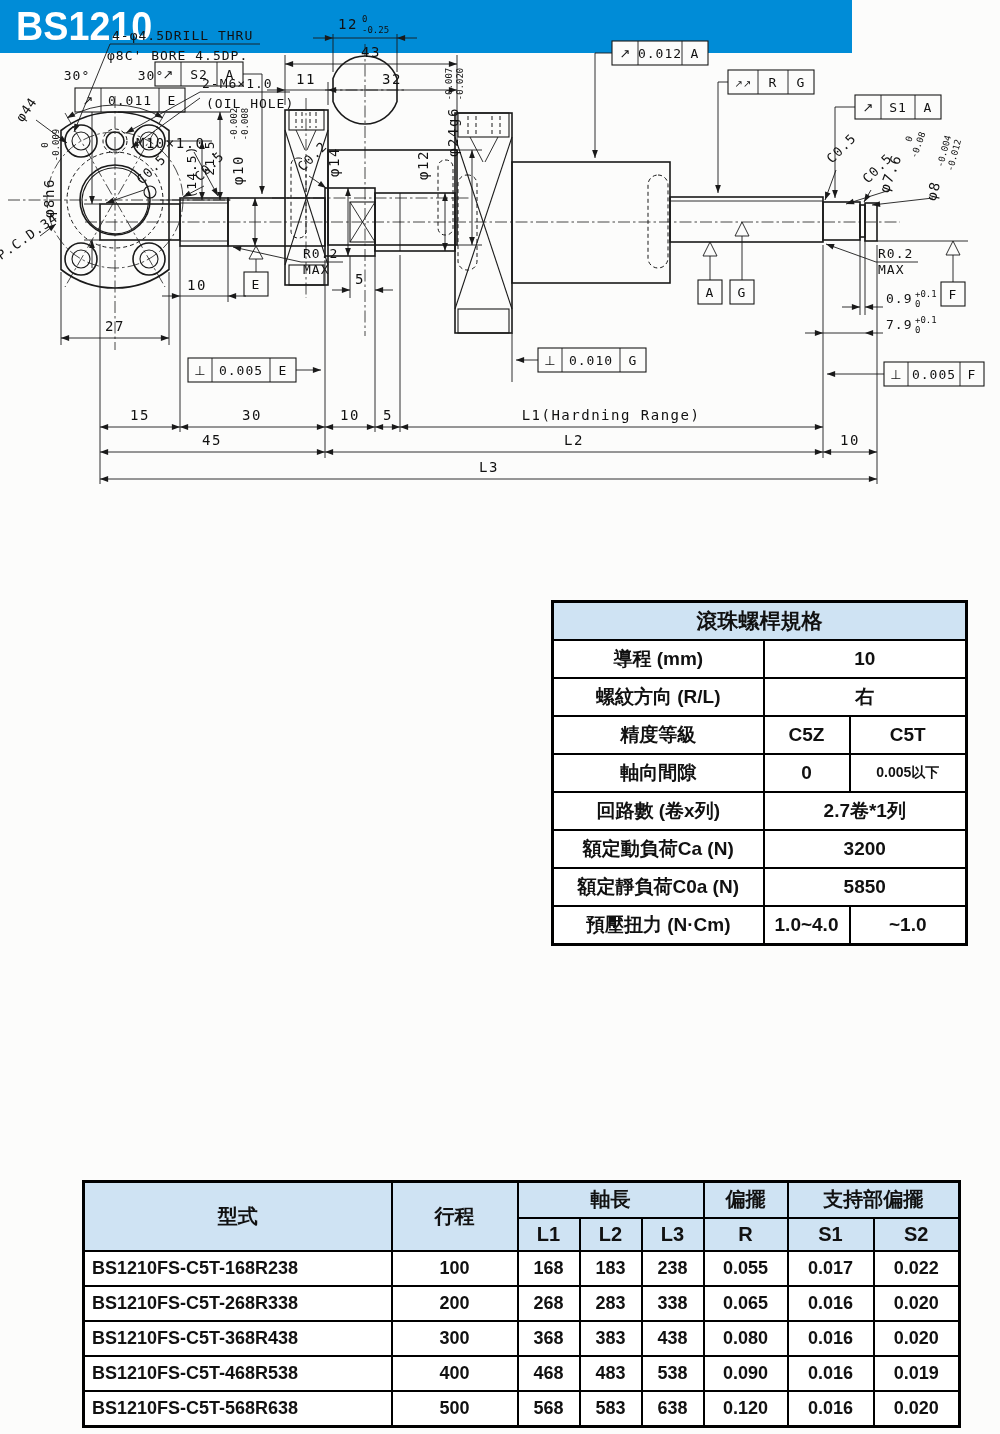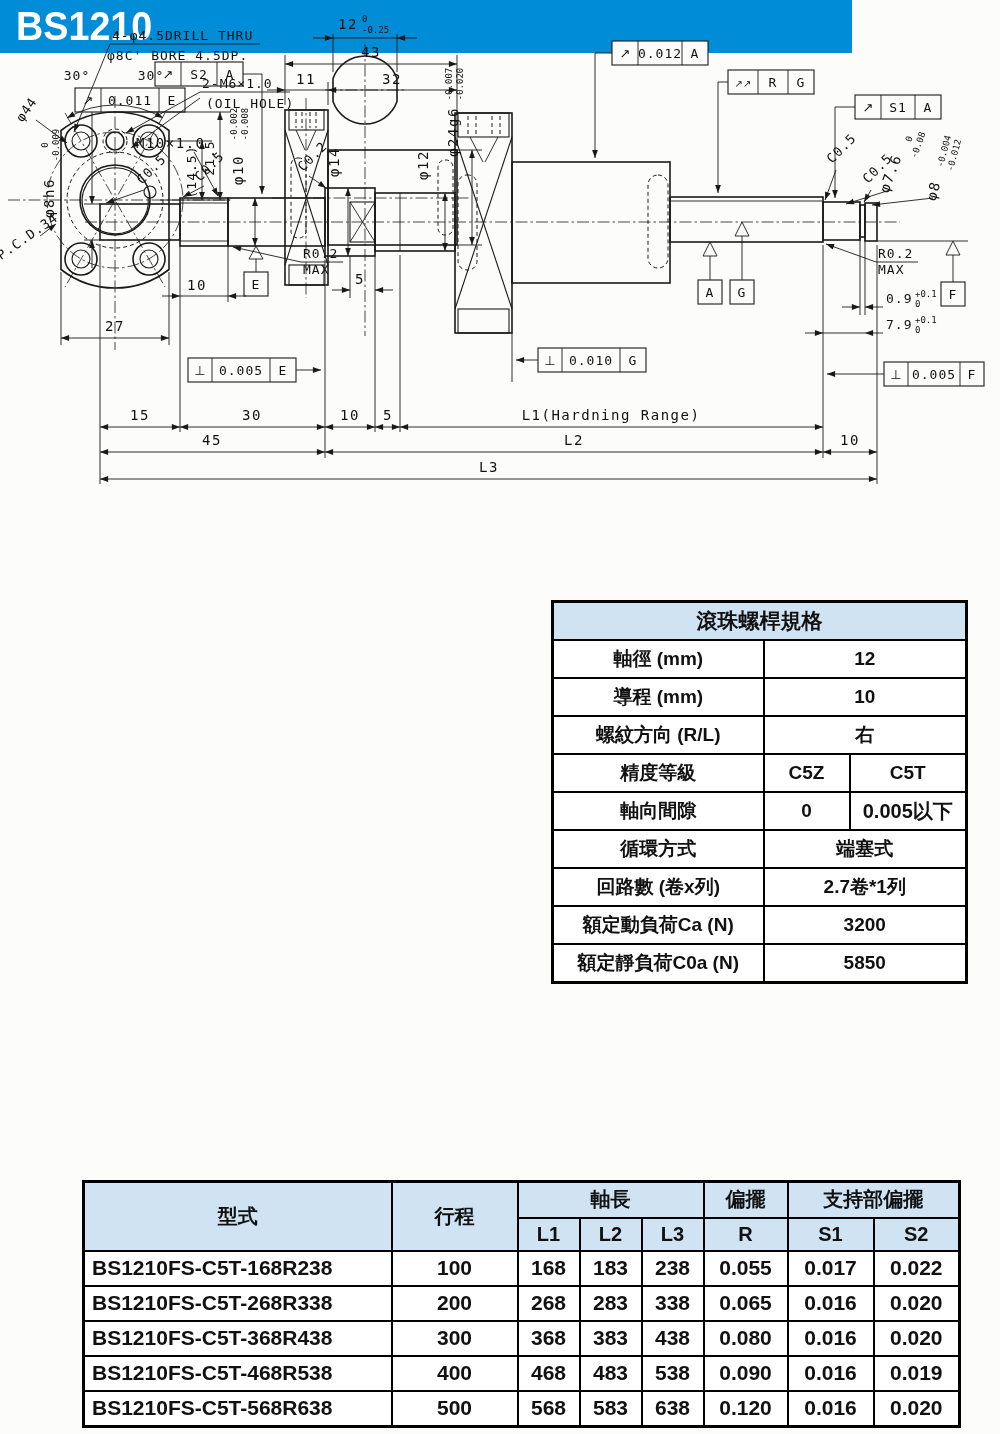--- a/index.html
+++ b/index.html
@@ -25,25 +25,25 @@
   .dt13{font-family:"DejaVu Sans Mono",monospace;font-size:13px;letter-spacing:1px;}
   .tol{font-family:"DejaVu Sans Mono",monospace;font-size:9px;letter-spacing:0;}
   .sym{font-family:"DejaVu Sans",sans-serif;font-size:13px;}
   
   table{border-collapse:collapse;position:absolute;table-layout:fixed;background:#fff;}
   td,th{border:2px solid #000;padding:0;text-align:center;vertical-align:middle;
         font-weight:bold;overflow:hidden;white-space:nowrap;}
   #spec{left:551px;top:600px;width:414px;border:3px solid #000;}
   #spec td{height:36px;font-size:19px;margin-left:28px;}
   #spec .ttl{background:#CFE3F3;font-size:21px;height:36px;}
-  #spec .sm{font-size:20px;}
+  #spec .sm{font-size:14px;}
   #models{left:62px;top:1180px;width:876px;border:3px solid #000;margin-left:20px;}
   #models th{background:#CFE3F3;font-size:20px;}
   #models .h1{height:36px;} #models .h2{height:33px;font-size:19px;}
-  #models td{height:33px;font-size:21px;}
+  #models td{height:33px;font-size:18px;}
   #models td.mod{text-align:left;padding-left:7px;letter-spacing:0;}
 </style>
 </head>
 <body>
 
 <div class="page">
 
 <div class="titlebar">
   <span class="t">BS1210</span>
 </div>
@@ -432,56 +432,53 @@
   <colgroup>
         <col style="width:211px">
         <col style="width:86px">
         <col style="width:117px">
       </colgroup>
   <tbody>
         <tr>
           <td class="ttl" colspan="3">滾珠螺桿規格</td>
         </tr>
   <tr>
-          <td>軸徑 (mm)</td>
-          <td colspan="2">12</td>
-        </tr>
-  <tr>
           <td>導程 (mm)</td>
           <td colspan="2">10</td>
         </tr>
   <tr>
           <td>螺紋方向 (R/L)</td>
           <td colspan="2">右</td>
         </tr>
   <tr>
           <td>精度等級</td>
           <td>C5Z</td>
           <td>C5T</td>
         </tr>
   <tr>
           <td>軸向間隙</td>
           <td>0</td>
           <td class="sm">0.005以下</td>
         </tr>
   <tr>
-          <td>循環方式</td>
-          <td colspan="2">端塞式</td>
-        </tr>
-  <tr>
           <td>回路數 (卷x列)</td>
           <td colspan="2">2.7卷*1列</td>
         </tr>
   <tr>
           <td>額定動負荷Ca (N)</td>
           <td colspan="2">3200</td>
         </tr>
   <tr>
           <td>額定靜負荷C0a (N)</td>
           <td colspan="2">5850</td>
+        </tr>
+  <tr>
+          <td>預壓扭力 (N·Cm)</td>
+          <td>1.0~4.0</td>
+          <td>~1.0</td>
         </tr>
 </tbody>
     </table>
 
 <table id="models">
   <colgroup>
     <col style="width:308px">
         <col style="width:126px">
         <col style="width:62px">
         <col style="width:62px">

